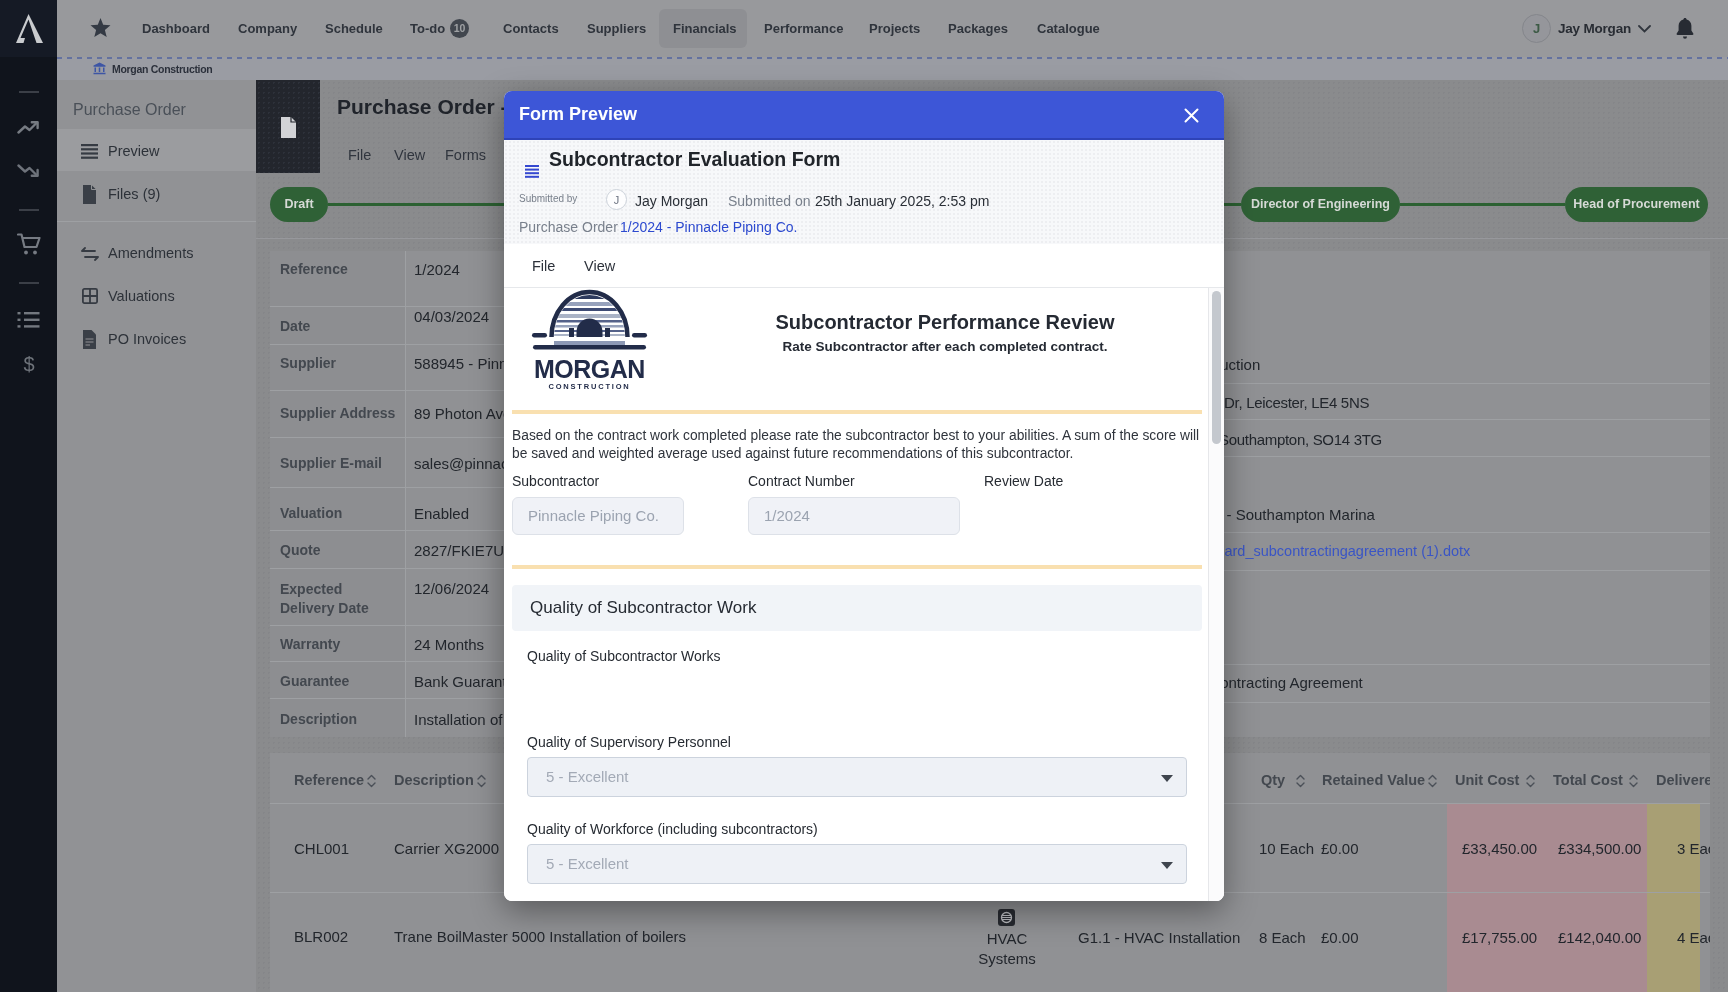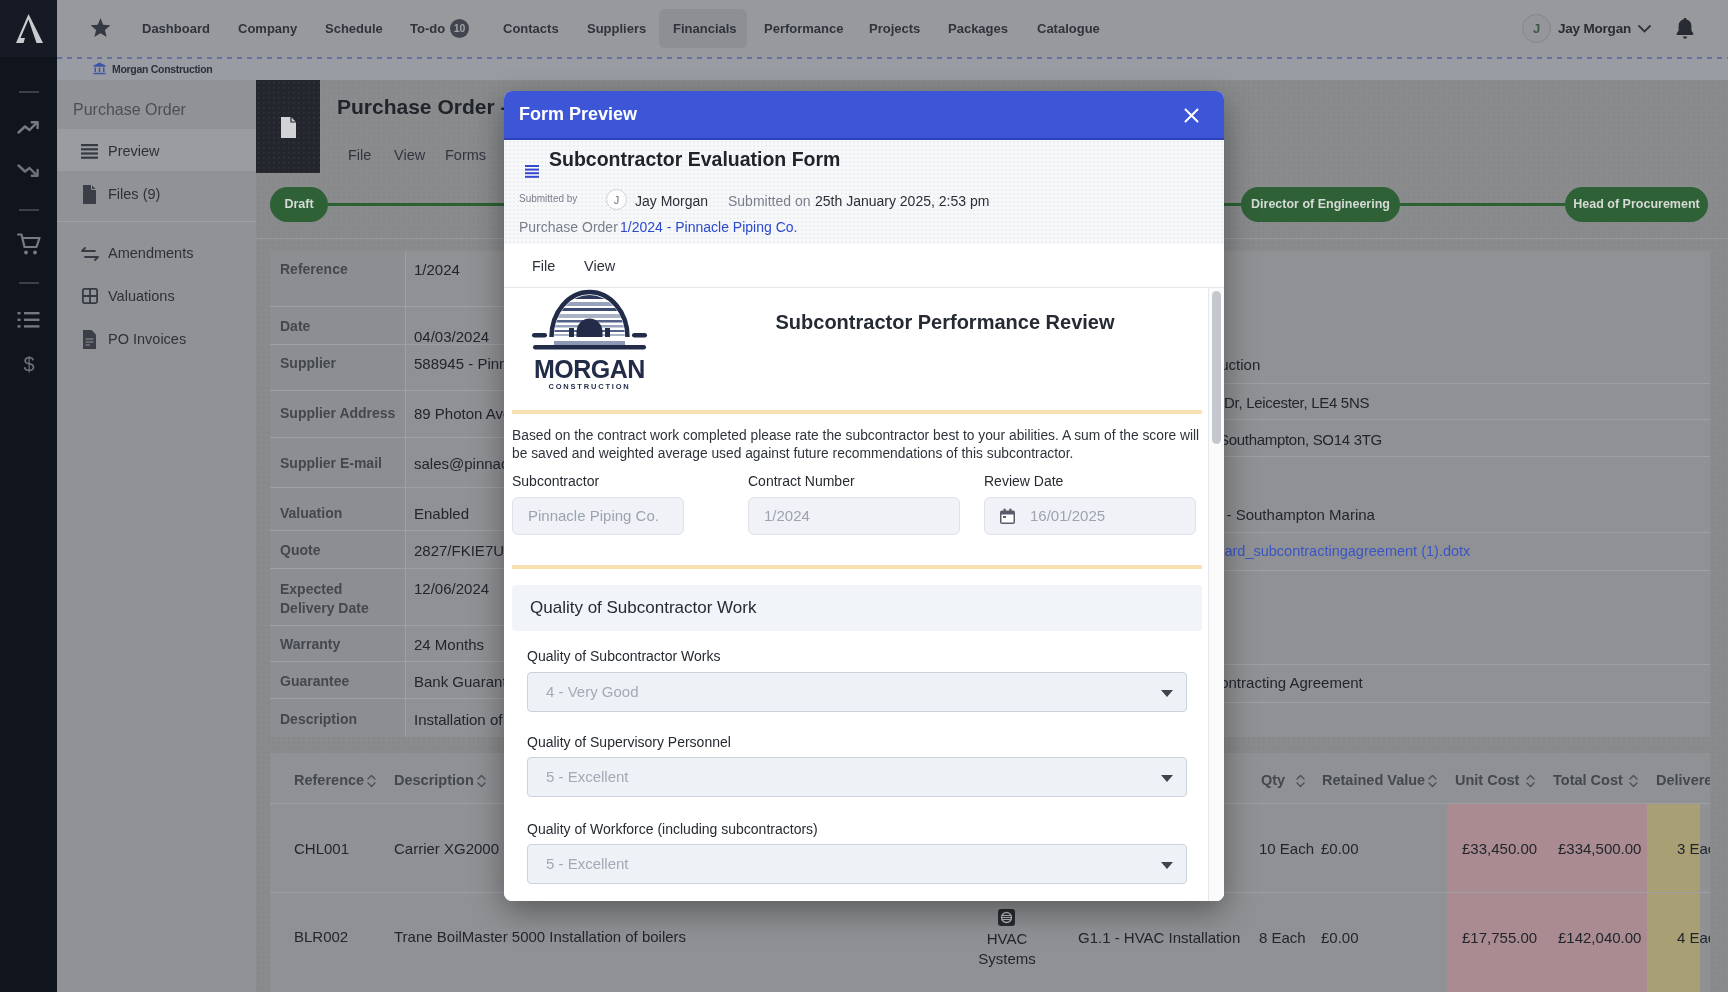--- a/index.html
+++ b/index.html
@@ -191,21 +191,21 @@
 <div id="wfline2" class="abs" style="left:1400px;top:203px;width:165px;height:3px;background:#2c6132"></div>
 
 <div id="dcard" class="abs"></div>
 <div id="dlabelcol" class="abs"></div>
 <div class="abs" style="left:405px;top:251px;width:1px;height:486px;background:#9ea0a3"></div>
 
 <div class="dlabel" style="top:261px">Reference</div>
 <div class="dval" style="top:261px">1/2024</div>
 <div class="dborder" style="left:270px;top:306px;width:690px"></div>
 <div class="dlabel" style="top:318px">Date</div>
-<div class="dval" style="top:328px">04/03/2024</div>
+<div class="dval" style="top:308px">04/03/2024</div>
 <div class="dborder" style="left:270px;top:344px;width:690px"></div>
 <div class="dlabel" style="top:355px">Supplier</div>
 <div class="dval" style="top:355px">588945 - Pinnacle Piping Co.</div>
 <div class="dborder" style="left:270px;top:390px;width:690px"></div>
 <div class="dlabel" style="top:405px">Supplier Address</div>
 <div class="dval" style="top:405px">89 Photon Avenue, Nottingham, NG5 1JU</div>
 <div class="dborder" style="left:270px;top:437px;width:690px"></div>
 <div class="dlabel" style="top:455px">Supplier E-mail</div>
 <div class="dval" style="top:455px">sales@pinnaclepiping.co.uk</div>
 <div class="dborder" style="left:270px;top:487px;width:690px"></div>
@@ -348,42 +348,33 @@
       <rect x="39" y="40" width="5" height="9" fill="#222c49"></rect>
       <rect x="75" y="40" width="5" height="9" fill="#222c49"></rect>
       <rect x="2" y="45" width="15" height="4.5" rx="2.2" fill="#222c49"></rect>
       <rect x="102" y="45" width="15" height="4.5" rx="2.2" fill="#222c49"></rect>
       <rect x="24" y="53" width="71" height="5" fill="#8d99b5"></rect>
       <rect x="3" y="57" width="113" height="4.5" rx="2.2" fill="#222c49"></rect>
       <text x="59.5" y="90" font-family="Liberation Sans" font-size="25" font-weight="700" fill="#222c49" text-anchor="middle" letter-spacing="-0.5">MORGAN</text>
       <text x="59.5" y="101" font-family="Liberation Sans" font-size="7.5" font-weight="700" fill="#222c49" text-anchor="middle" letter-spacing="1.8">CONSTRUCTION</text>
     </svg>
     <div class="abs" style="left:201px;top:23px;width:480px;text-align:center;font-size:20px;font-weight:700;color:#252a33;white-space:nowrap">Subcontractor Performance Review</div>
+    <div class="abs" style="left:201px;top:51px;width:480px;text-align:center;font-size:13.5px;font-weight:700;color:#252a33;white-space:nowrap">Rate Subcontractor after each completed contract.</div>
     <div class="yrule" style="top:122px"></div>
     <div class="abs" style="left:8px;top:158px;font-size:13.8px;color:#2f343c;white-space:nowrap">be saved and weighted average used against future recommendations of this subcontractor.</div>
     <div class="abs" style="left:8px;top:140px;font-size:13.8px;color:#2f343c;white-space:nowrap">Based on the contract work completed please rate the subcontractor best to your abilities. A sum of the score will</div>
     <div class="mlabel" style="left:8px;top:185px">Subcontractor</div>
     <div class="mlabel" style="left:244px;top:185px">Contract Number</div>
     <div class="mlabel" style="left:480px;top:185px">Review Date</div>
     <div class="minput" style="left:8px;top:209px;width:172px;padding-left:15px">Pinnacle Piping Co.</div>
     <div class="minput" style="left:244px;top:209px;width:212px;padding-left:15px">1/2024</div>
-    <div class="minput" style="left:480px;top:209px;width:212px;padding-left:45px">16/01/2025
-      <svg style="position:absolute;left:14px;top:10px" width="17" height="17" viewBox="0 0 17 17">
-        <rect x="1" y="2.5" width="15" height="13.5" rx="2" fill="#565d68"></rect>
-        <rect x="4.5" y="0.5" width="2.2" height="4" rx="1" fill="#565d68"></rect>
-        <rect x="10.3" y="0.5" width="2.2" height="4" rx="1" fill="#565d68"></rect>
-        <rect x="2.5" y="6.5" width="12" height="8" fill="#ffffff"></rect>
-        <rect x="4" y="8" width="3" height="2" fill="#565d68"></rect>
-      </svg>
-    </div>
     <div class="yrule" style="top:277px"></div>
     <div class="abs" style="left:8px;top:297px;width:690px;height:46px;background:#f1f4f8;border-radius:4px"></div>
     <div class="abs" style="left:26px;top:310px;font-size:17px;color:#262b33">Quality of Subcontractor Work</div>
     <div class="mlabel" style="left:23px;top:360px">Quality of Subcontractor Works</div>
-    <div class="msel" style="top:384px">4 - Very Good<div class="caret" style="left:633px;top:17px"></div></div>
     <div class="mlabel" style="left:23px;top:446px">Quality of Supervisory Personnel</div>
     <div class="msel" style="top:469px">5 - Excellent<div class="caret" style="left:633px;top:17px"></div></div>
     <div class="mlabel" style="left:23px;top:533px">Quality of Workforce (including subcontractors)</div>
     <div class="msel" style="top:556px">5 - Excellent<div class="caret" style="left:633px;top:17px"></div></div>
   </div>
   <div id="mscroll" class="abs">
       <div id="mthumb"></div>
     </div>
 </div>
 

